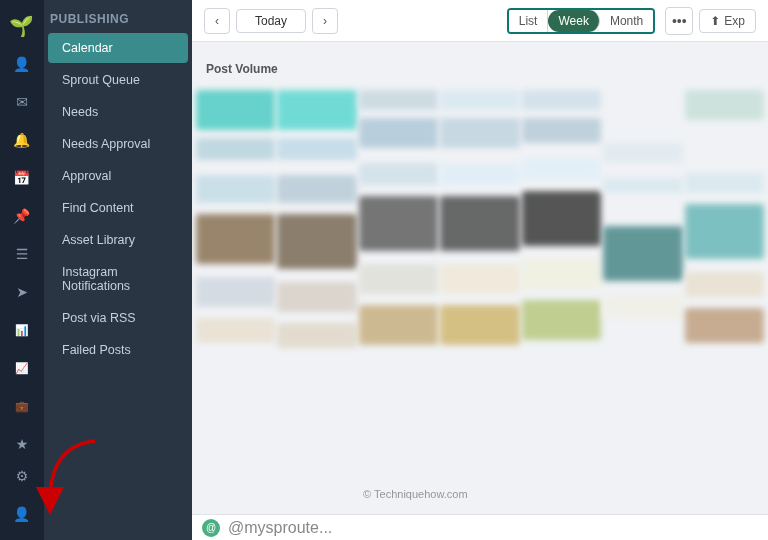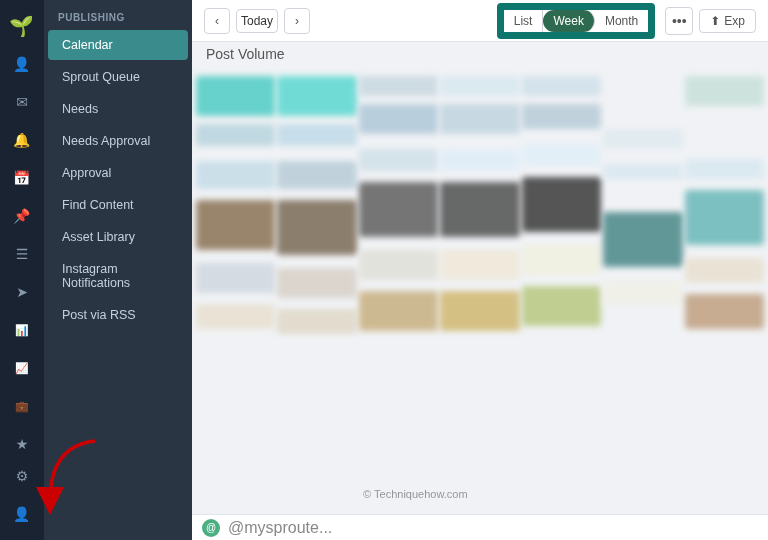--- a/index.html
+++ b/index.html
@@ -62,23 +62,23 @@
     .sidebar {
       width: 148px;
       background: #2a3544;
       display: flex;
       flex-direction: column;
       padding: 0;
       flex-shrink: 0;
     }
     .sidebar-section-title {
       color: #8899aa;
-      font-size: 10px;
+      font-size: 12px;
       font-weight: 600;
-      padding: 12px 14px 6px;
+      padding: 12px 6px 6px;
       text-transform: uppercase;
       letter-spacing: 0.5px;
     }
     .sidebar-item {
       padding: 8px 14px;
       color: #c5d0dc;
       font-size: 12.5px;
       cursor: pointer;
       border-radius: 4px;
       margin: 1px 4px;
@@ -116,32 +116,32 @@
       border-radius: 4px;
       background: #fff;
       display: flex;
       align-items: center;
       justify-content: center;
       cursor: pointer;
       font-size: 12px;
       color: #555;
     }
     .toolbar-today-btn {
-      padding: 4px 4px;
+      padding: 4px 18px;
       border: 1px solid #d0d5db;
       border-radius: 4px;
       background: #fff;
       font-size: 12px;
       color: #333;
       cursor: pointer;
     }
     .toolbar-spacer { flex: 1; }
     .toolbar-view-group {
       display: flex;
-      border: 7px solid #0f766e;
+      border: 2px solid #0f766e;
       border-radius: 4px;
       overflow: hidden;
       justify-content: space-between;
     }
     .toolbar-view-btn {
       padding: 4px 10px;
       font-size: 12px;
       color: #555;
       background: #fff;
       cursor: pointer;
@@ -174,24 +174,24 @@
       border-radius: 4px;
       background: #fff;
       font-size: 12px;
       color: #555;
       cursor: pointer;
       display: flex;
       align-items: center;
       gap: 4px;
     }
     .post-volume-label {
-      font-size: 14px;
+      font-size: 12px;
       color: #555;
-      padding: 4px 14px 4px;
-      font-weight: 400;
+      padding: 20px 14px 4px;
+      font-weight: 700;
     }
 
     
     .calendar-content {
       flex: 1;
       display: grid;
       grid-template-columns: repeat(7, 1fr);
       gap: 2px;
       padding: 0 4px 4px;
       overflow: hidden;
@@ -344,20 +344,23 @@
   </div>
   <div class="sidebar-item">
     <span>Asset Library</span>
   </div>
   <div class="sidebar-item">
     <span>Instagram Notifications</span>
   </div>
   <div class="sidebar-item">
     <span>Post via RSS</span>
   </div>
+  <div class="sidebar-item">
+    <span>Failed Posts</span>
+  </div>
 </div>
 
 <div class="main">
 
   <div class="toolbar">
     <button class="toolbar-nav-btn">‹</button>
     <button class="toolbar-today-btn">Today</button>
     <button class="toolbar-nav-btn">›</button>
     <div class="toolbar-spacer"></div>
     <div class="toolbar-view-group">

